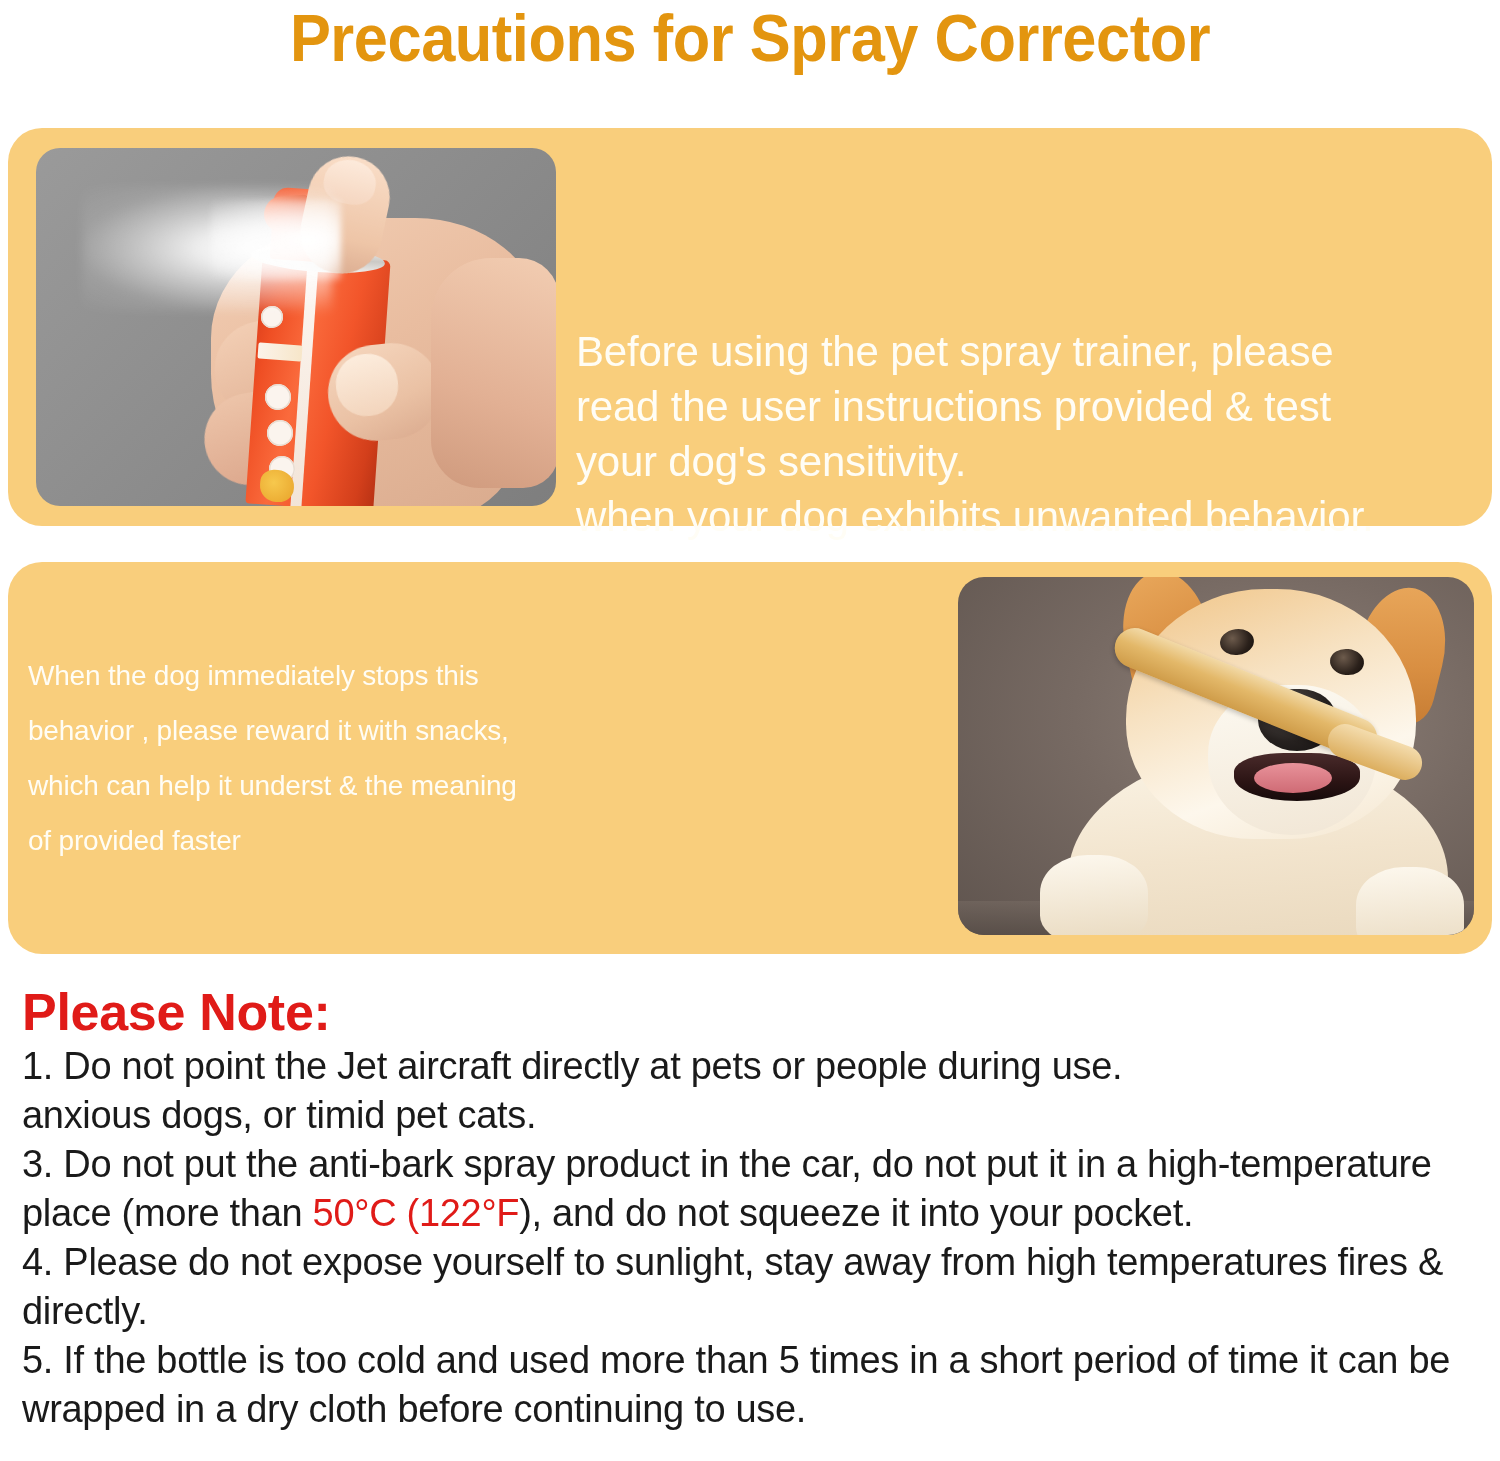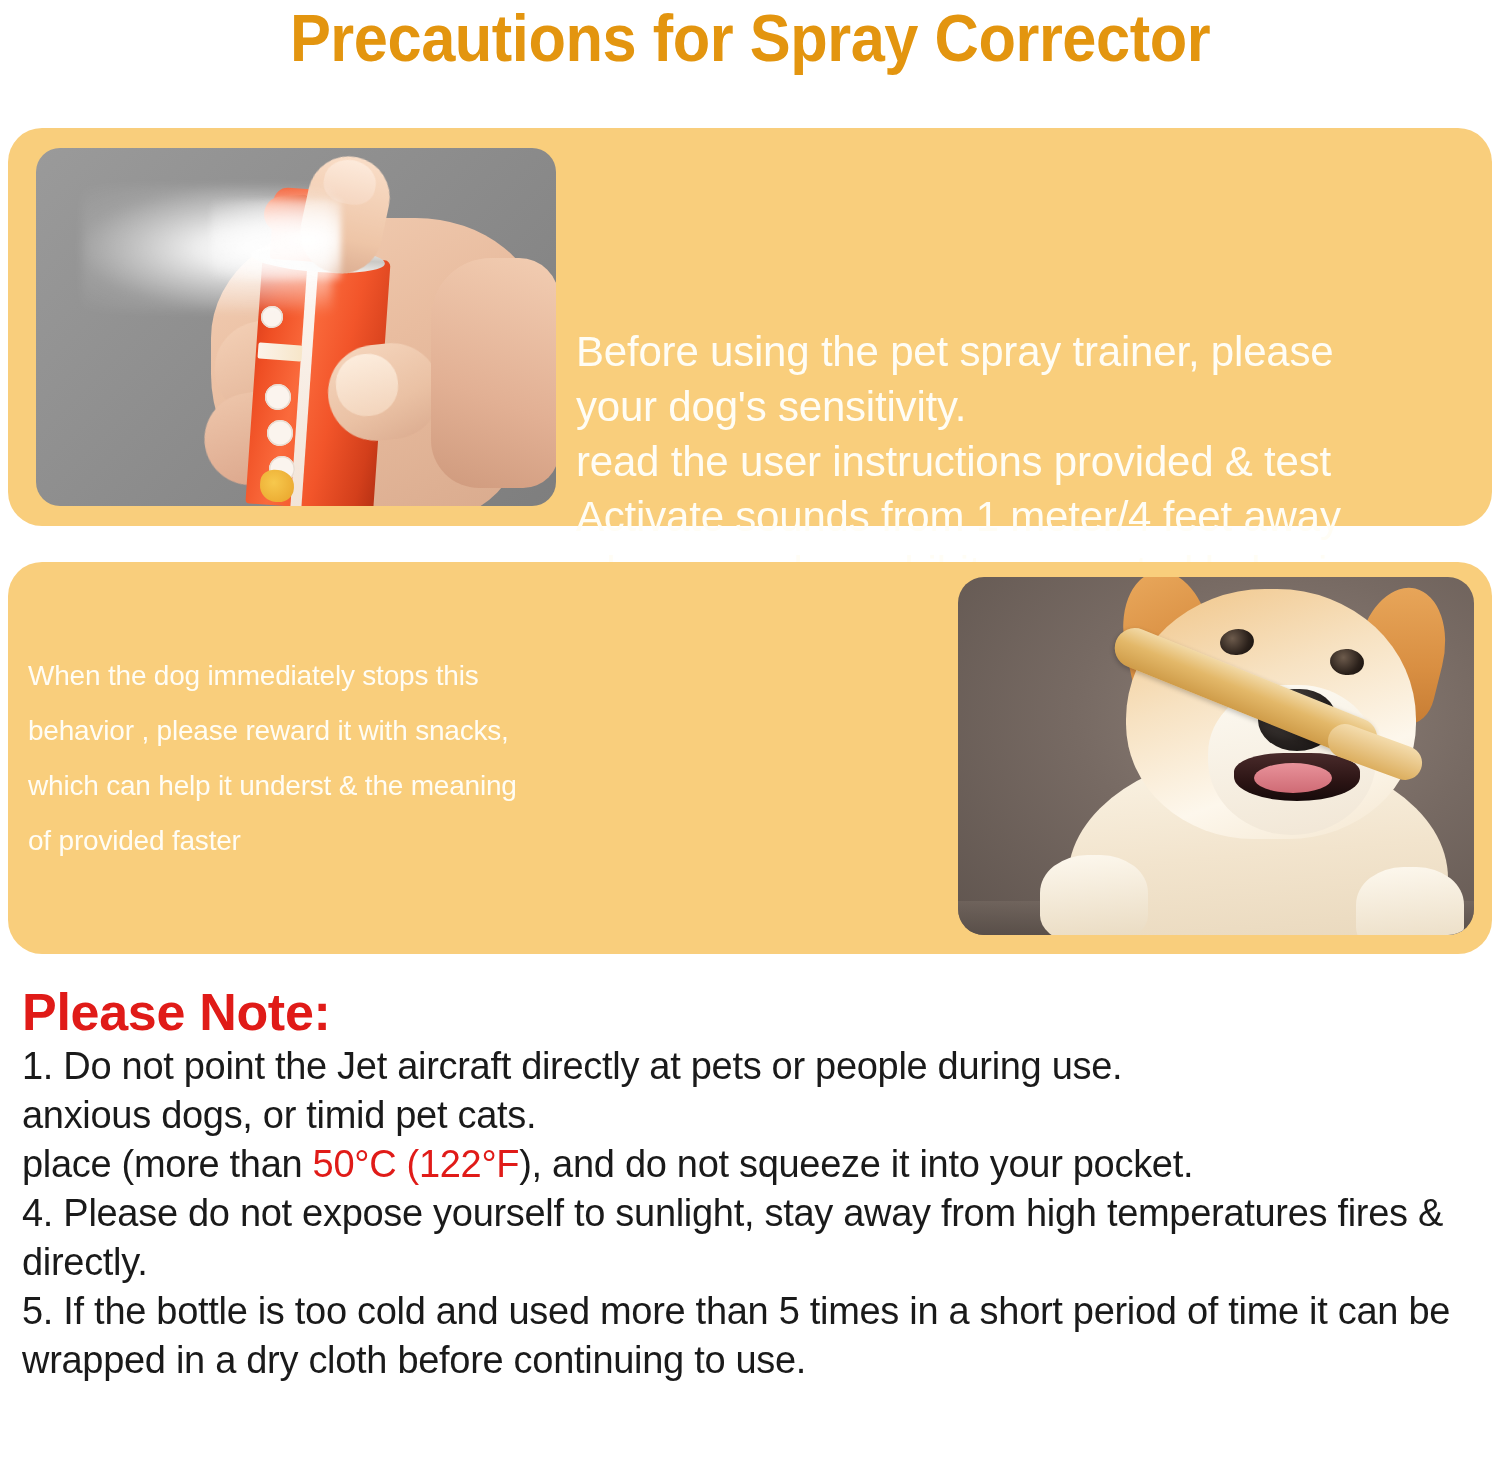--- a/index.html
+++ b/index.html
@@ -336,23 +336,22 @@
     <div class="f-mid-nail"></div>
     <div class="thumb-right"></div>
     <div class="finger f-top"></div>
     <div class="f-nail"></div>
     <div class="mist"></div>
     <div class="mist2"></div>
   </div>
 
   <div id="card-one-text">
     <p>Before using the pet spray trainer, please</p>
+    <p>read the user instructions provided &amp; test</p>
     <p>your dog's sensitivity.</p>
-    <p>read the user instructions provided &amp; test</p>
-    <p>Activate sounds from 1 meter/4 feet away</p>
     <p>when your dog exhibits unwanted behavior.</p>
   </div>
 </div>
 
 <div id="card-two"></div>
 
 <div id="card-two-text">
   <p>When the dog immediately stops this</p>
   <p>behavior , please reward it with snacks,</p>
   <p>which can help it underst &amp; the meaning</p>
@@ -377,20 +376,21 @@
   <div class="chew-stick2"></div>
 </div>
 
 <div id="please-note-heading">Please Note:</div>
 
 <div id="notes-list">
   <p>1. Do not point the Jet aircraft directly at pets or people during use.</p>
 
   <p>anxious dogs, or timid pet cats.</p>
 
+  <p>3. Do not put the anti-bark spray product in the car, do not put it in a high-temperature</p>
   <p><span> place (more than </span><span class="hot">50°C (122°F</span><span>), and do not squeeze it into your pocket.</span></p>
 
   <p>4. Please do not expose yourself to sunlight, stay away from high temperatures fires &amp;</p>
   <p>directly.</p>
 
   <p>5. If the bottle is too cold and used more than 5 times in a short period of time it can be</p>
   <p>wrapped in a dry cloth before continuing to use.</p>
 </div>
 
 </body></html>

